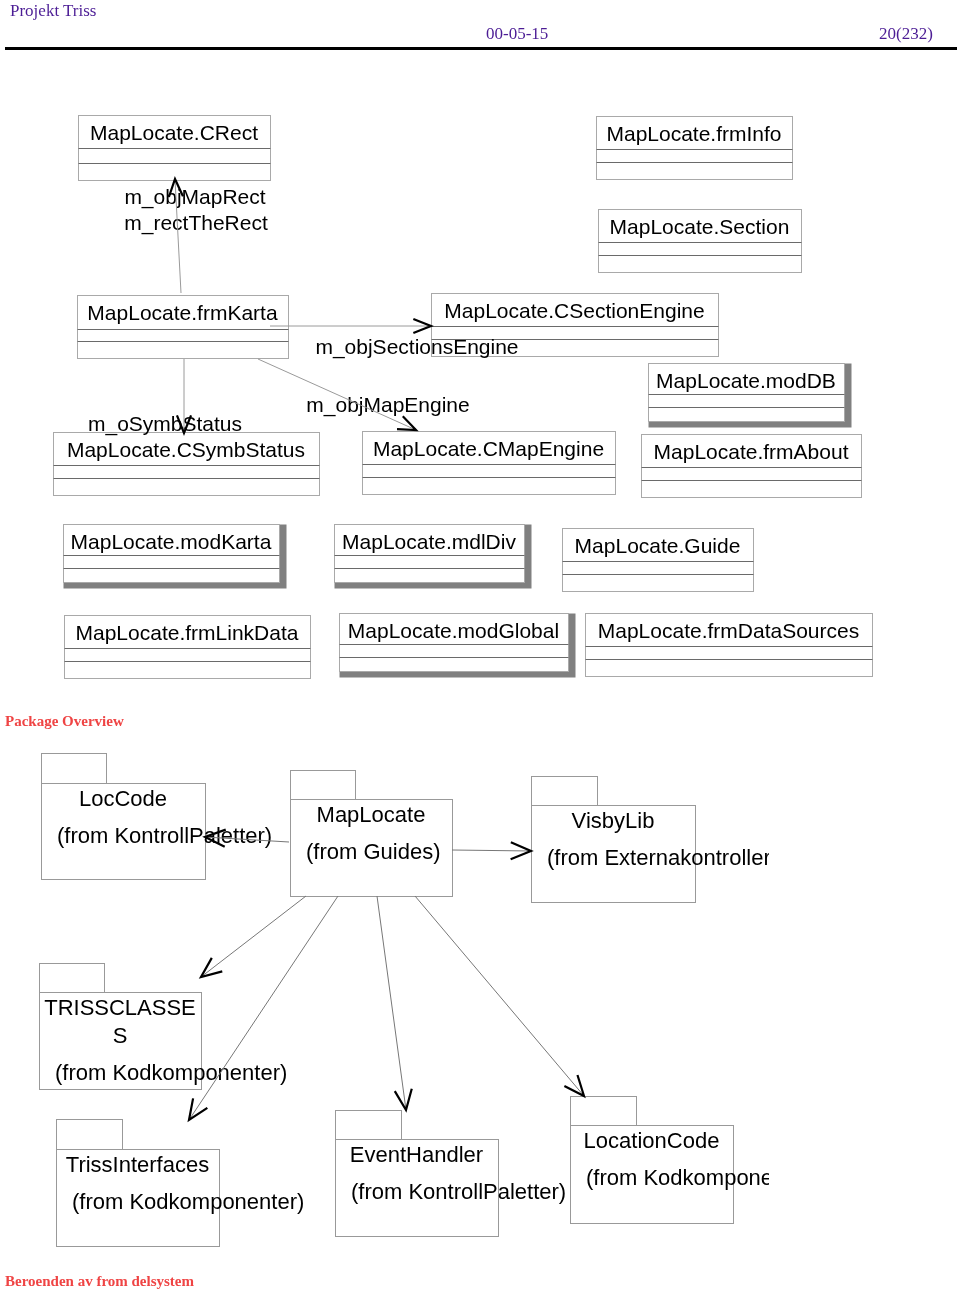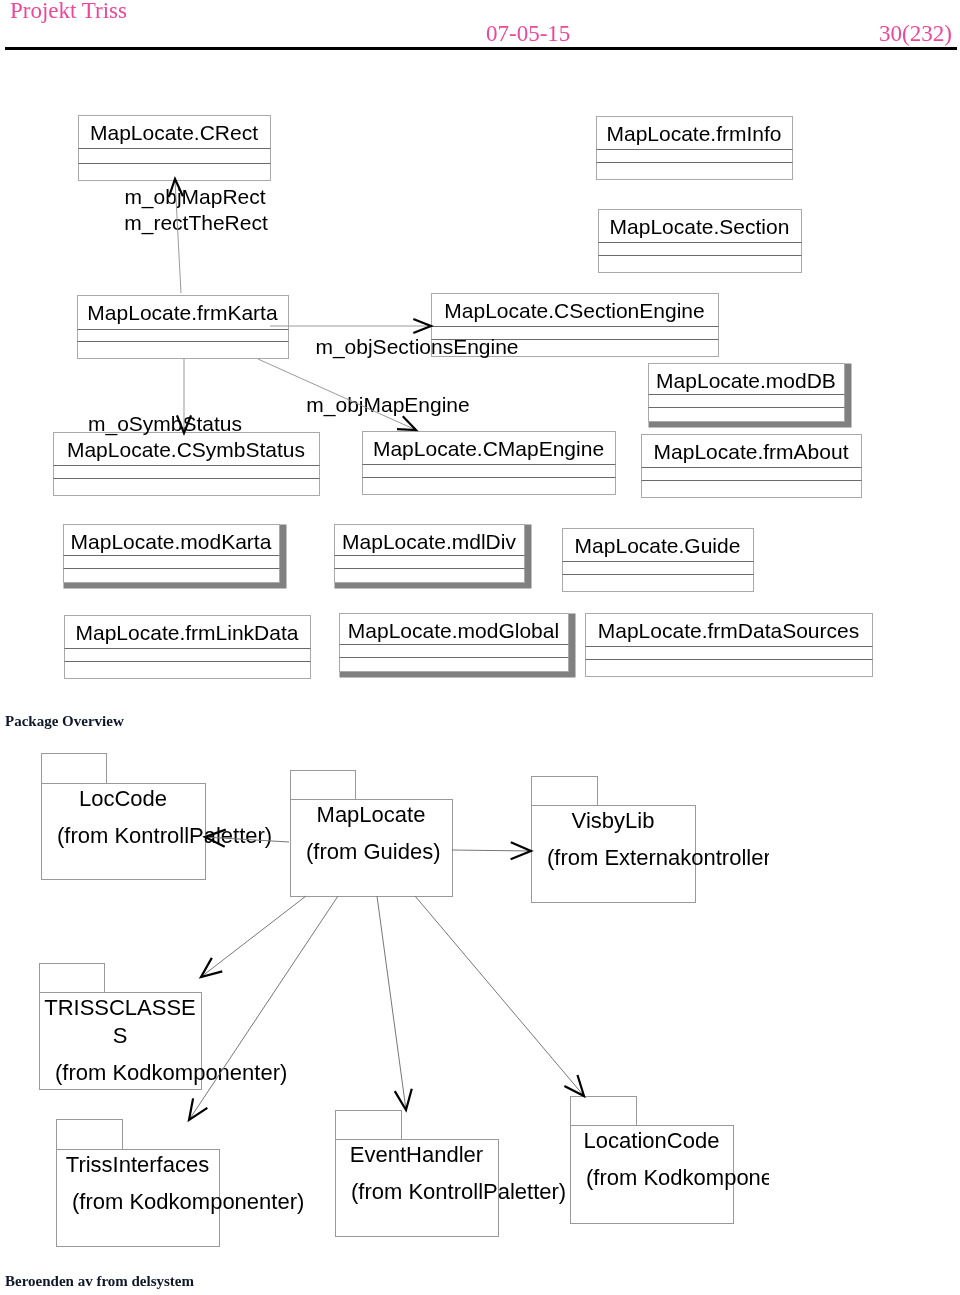--- a/index.html
+++ b/index.html
@@ -1,38 +1,38 @@
 <!DOCTYPE html>
 <html><head>
 <meta charset="utf-8">
 <title>Projekt Triss</title>
 <style>
   html,body{margin:0;padding:0;background:#ffffff;-webkit-font-smoothing:antialiased;}
   body{width:960px;height:1295px;position:relative;overflow:hidden;
        font-family:"Liberation Sans", sans-serif;}
   .page{position:absolute;left:0;top:0;width:960px;height:1295px;}
   
-  .hdr{position:absolute;font-family:"Liberation Serif",serif;font-size:23px;color:#ec4899;
+  .hdr{position:absolute;font-family:"Liberation Serif",serif;font-size:17px;color:#4c1d95;
        line-height:19px;white-space:nowrap;}
   #hdr-left{left:10px;top:1px;}
   #hdr-date{left:486px;top:24px;}
   #hdr-page{left:879px;top:24px;}
   #hdr-rule{position:absolute;left:5px;top:47px;width:952px;height:3px;background:#000;}
-  .heading{position:absolute;font-family:"Liberation Serif",serif;font-size:15px;color:#0f172a;font-weight:bold;
+  .heading{position:absolute;font-family:"Liberation Serif",serif;font-size:15px;color:#ef4444;font-weight:bold;
            line-height:15px;white-space:nowrap;}
   svg{position:absolute;left:0;top:0;}
   text{font-family:"Liberation Sans",sans-serif;}
 </style>
 </head>
 <body>
 
 <div class="page">
   <div class="hdr" id="hdr-left">Projekt Triss</div>
-  <div class="hdr" id="hdr-date">07-05-15</div>
-  <div class="hdr" id="hdr-page">30(232)</div>
+  <div class="hdr" id="hdr-date">00-05-15</div>
+  <div class="hdr" id="hdr-page">20(232)</div>
   <div id="hdr-rule"></div>
 
   <div class="heading" style="left:5px;top:714px">Package Overview</div>
   <div class="heading" style="left:5px;top:1274px">Beroenden av from delsystem</div>
 
   <svg id="diagram" width="960" height="1295">
       <defs>
         <clipPath id="frameclip">
           <rect x="0" y="0" width="769" height="1295"></rect>
         </clipPath>

